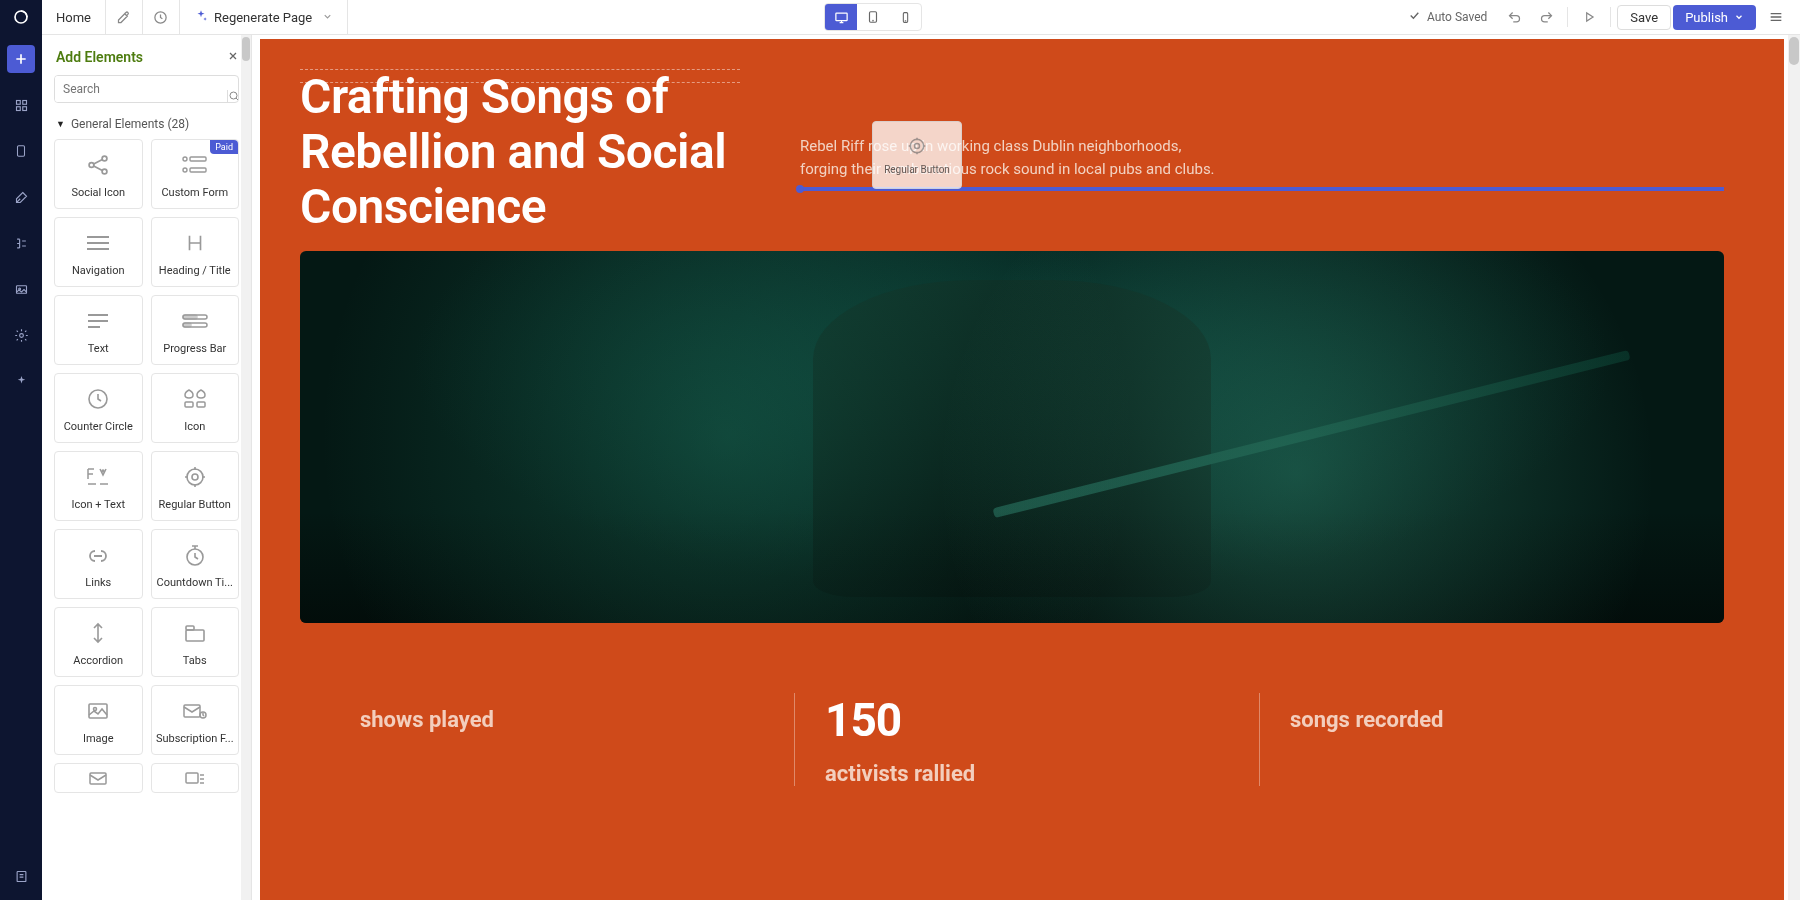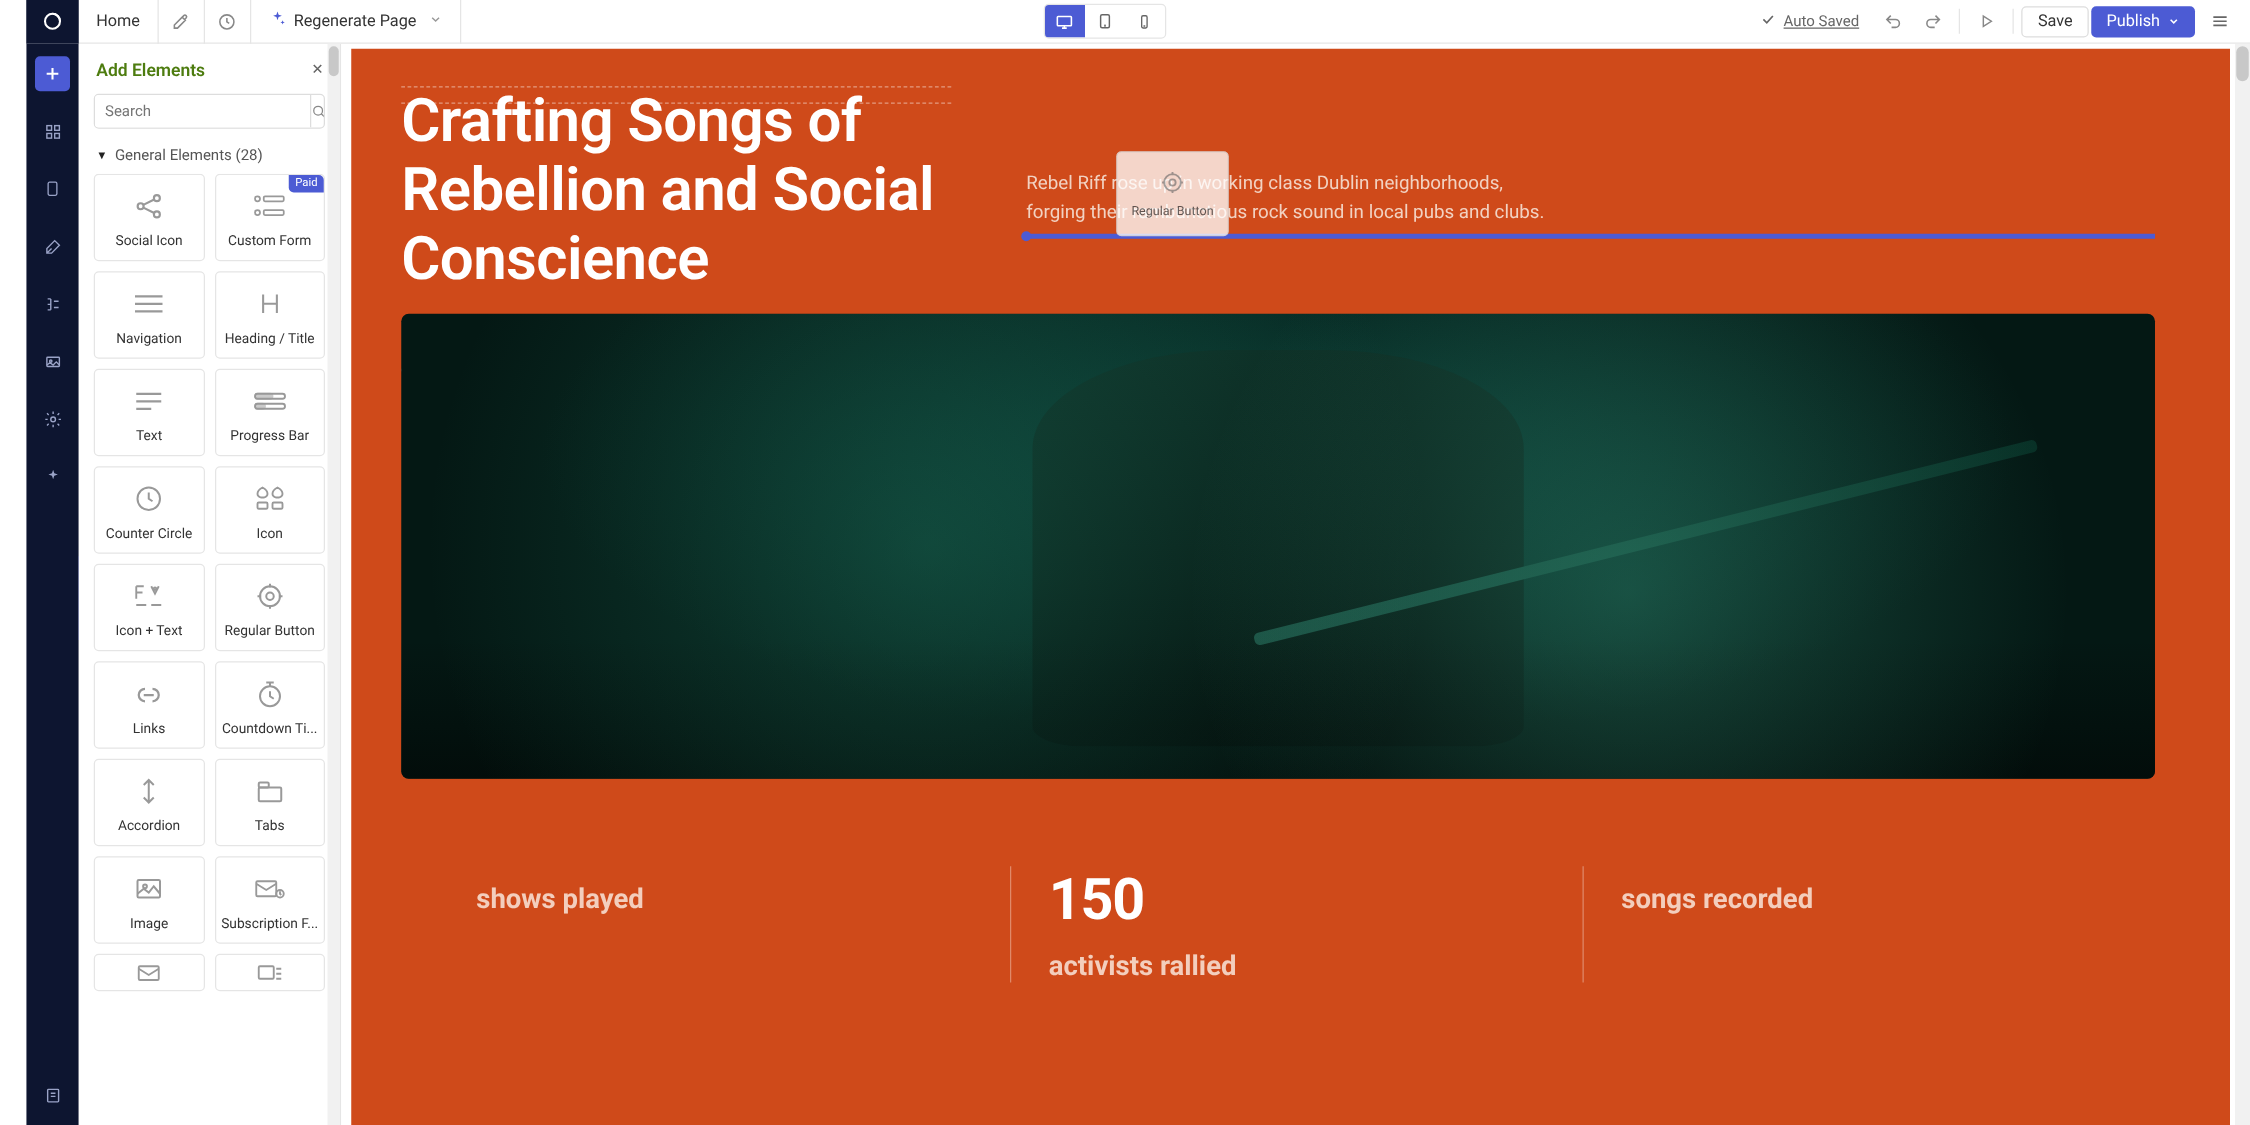--- a/index.html
+++ b/index.html
@@ -1,37 +1,37 @@
 <!DOCTYPE html>
 <html><head>
 <meta charset="utf-8">
 <style>
 * { margin: 0; padding: 0; box-sizing: border-box; font-family: -apple-system, BlinkMacSystemFont, "Segoe UI", Roboto, Arial, sans-serif; }
 html, body { width: 100%; height: 100%; overflow: hidden; background: #fff; }
-.app { display: flex; width: 100%; height: 100%; flex-direction: column; padding-left: 21px; }
+.app { display: flex; width: 100%; height: 100%; flex-direction: column; }
 
 
 .topbar { height: 35px; display: flex; align-items: center; border-bottom: 1px solid #e5e5e5; background: #fff; font-size: 13px; color: #333; }
 .topbar-left { display: flex; align-items: center; }
 .topbar-left .vsep { width: 1px; height: 35px; background: #e5e5e5; }
 .logo-cell { width: 42px; height: 35px; display: flex; align-items: center; justify-content: center; background: #0d1530; }
 .logo-cell svg { width: 18px; height: 18px; }
 .home-btn { padding: 0 14px; color: #333; cursor: pointer; }
 .icon-btn-top { width: 36px; height: 35px; display: flex; align-items: center; justify-content: center; cursor: pointer; color: #888; }
 .regen-btn { display: flex; align-items: center; gap: 6px; padding: 0 14px; cursor: pointer; color: #333; }
 .regen-btn .sparkle { color: #4c5bd4; }
 .regen-btn .chev { color: #999; margin-left: 4px; }
 
 .topbar-center { flex: 1; display: flex; justify-content: center; align-items: center; gap: 0; }
 .device-toggle { display: flex; border: 1px solid #e5e5e5; border-radius: 4px; overflow: hidden; }
 .device-btn { width: 32px; height: 26px; display: flex; align-items: center; justify-content: center; cursor: pointer; color: #666; font-size: 13px; }
 .device-btn.active { background: #4c5bd4; color: #fff; }
 
 .topbar-right { display: flex; align-items: center; gap: 2px; padding-right: 10px; }
-.topbar-right .txt { display: flex; align-items: center; gap: 6px; font-size: 12px; color: #666; padding: 0 10px; text-decoration: underline; }
+.topbar-right .txt { display: flex; align-items: center; gap: 6px; font-size: 12px; color: #666; padding: 0 10px; }
 .topbar-right .check { color: #666; }
 .tr-icon { width: 30px; height: 28px; display: flex; align-items: center; justify-content: center; cursor: pointer; color: #888; border-radius: 4px; }
 .tr-sep { width: 1px; height: 20px; background: #e5e5e5; margin: 0 4px; }
 .save-btn { padding: 4px 12px; border: 1px solid #ddd; border-radius: 4px; cursor: pointer; font-size: 13px; }
 .publish-btn { padding: 5px 12px; background: #4c5bd4; color: #fff; border-radius: 4px; cursor: pointer; font-size: 13px; display: flex; align-items: center; gap: 6px; }
 .ham-btn { width: 28px; height: 28px; display: flex; align-items: center; justify-content: center; cursor: pointer; color: #666; margin-left: 4px; }
 
 
 .body-row { flex: 1; display: flex; overflow: hidden; }
 
@@ -43,21 +43,21 @@
 
 .feedback-tab { position: absolute; left: 42px; top: 410px; background: #4c5bd4; color: #fff; writing-mode: vertical-rl; padding: 10px 4px; font-size: 11px; border-radius: 0 4px 4px 0; cursor: pointer; }
 
 
 .panel { width: 210px; background: #fff; border-right: 1px solid #e5e5e5; display: flex; flex-direction: column; position: relative; }
 .panel-scrolltrack { position: absolute; right: 0; top: 0; bottom: 0; width: 10px; background: #f1f1f1; }
 .panel-scrollthumb { position: absolute; right: 1px; top: 2px; width: 8px; height: 24px; background: #c8c8c8; border-radius: 4px; }
 .panel-head { display: flex; align-items: center; justify-content: space-between; padding: 14px 12px 10px 14px; }
 .panel-title { font-size: 14px; font-weight: 600; color: #4d7c0f; }
 .panel-close { cursor: pointer; color: #666; font-size: 14px; }
-.panel-search { margin: 0 12px 8px 12px; display: flex; border: 1px solid #ddd; border-radius: 4px; overflow: hidden; }
+.panel-search { margin: 0 12px 8px 12px; display: flex; border: 1px solid #ddd; border-radius: 4px; overflow: hidden; align-items: flex-end; }
 .panel-search input { flex: 1; border: none; outline: none; padding: 6px 8px; font-size: 12px; }
 .panel-search .sbtn { width: 26px; display: flex; align-items: center; justify-content: center; border-left: 1px solid #ddd; color: #888; }
 .cat-head { display: flex; align-items: center; gap: 6px; padding: 6px 14px 8px 14px; font-size: 12px; color: #555; cursor: pointer; }
 .cat-head .tri { font-size: 9px; color: #222; }
 
 .grid { display: grid; grid-template-columns: 1fr 1fr; gap: 8px; padding: 0 12px 12px 12px; overflow-y: auto; }
 .tile { border: 1px solid #e5e5e5; border-radius: 4px; height: 70px; display: flex; flex-direction: column; align-items: center; justify-content: center; gap: 6px; cursor: grab; position: relative; background: #fff; }
 .tile-icon { color: #999; display: flex; align-items: center; justify-content: center; height: 30px; }
 .tile-icon svg { stroke: #999; }
 .tile-label { font-size: 11px; color: #333; text-align: center; padding: 0 4px; white-space: nowrap; overflow: hidden; text-overflow: ellipsis; max-width: 100%; }

